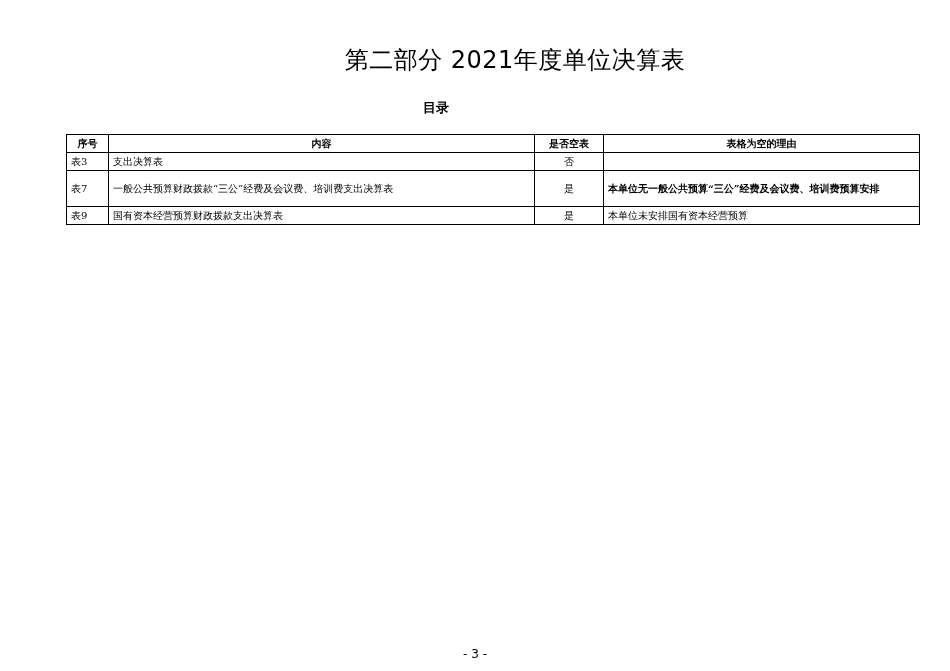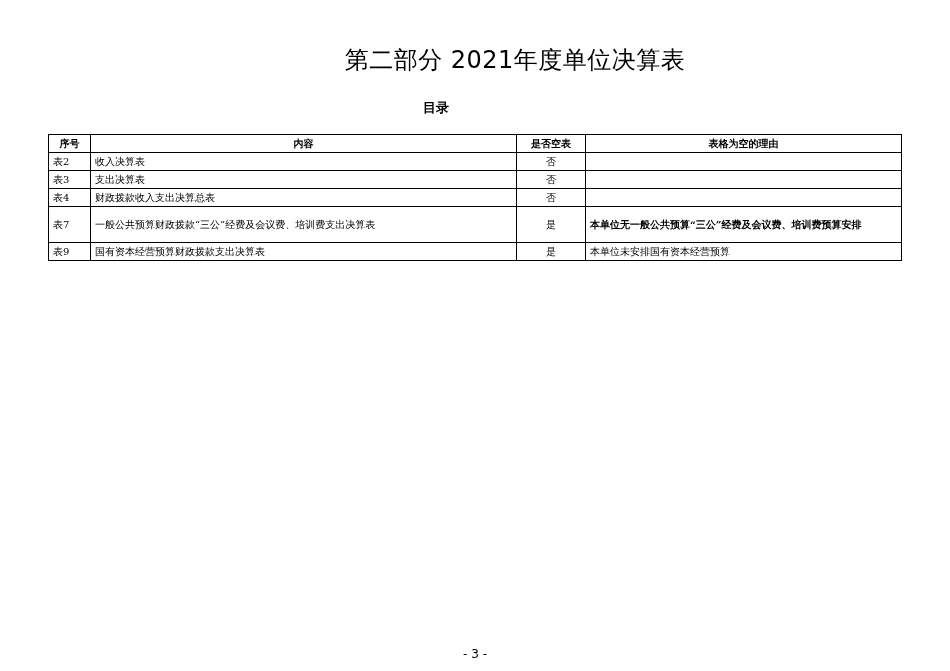--- a/index.html
+++ b/index.html
@@ -1,21 +1,21 @@
 <!DOCTYPE html>
 <html><head>
 <meta charset="utf-8">
 <style>
   html, body { margin:0; padding:0; background:#fff; }
   body { width:950px; height:671px; position:relative; overflow:hidden; font-family:"DejaVu Sans", sans-serif; color:#000; }
   .title { position:absolute; top:44px; left:0; width:950px; text-align:center; font-size:24px; font-family:"DejaVu Sans", sans-serif; letter-spacing:0.5px;margin-left:40px; }
   .subtitle { position:absolute; top:99px; left:0; width:872px; text-align:center; font-size:13px; font-weight:bold; }
   table { position:absolute; top:134px; left:48px; width:853px; border-collapse:collapse; table-layout:fixed; font-size:10px; font-family:"DejaVu Serif", serif; }
   td, th { border:1px solid #000; padding:0 4px; height:17px; line-height:17px; vertical-align:middle; overflow:hidden; white-space:nowrap; }
-  table { border:1.5px solid #666; }
+  table { border:1.5px solid #666;margin-left:18px; }
   th { font-family:"DejaVu Sans", sans-serif; font-weight:bold; font-size:10px; text-align:center; }
   td.c { text-align:center; }
   tr.tall td { height:35px; }
   td.wrap { white-space:normal; line-height:17px; padding-left:4px;font-weight:bold; }
   .footer { position:absolute; top:647px; left:0; width:950px; text-align:center; font-size:12px; }
 </style>
 </head>
 <body>
 
 <div class="title">第二部分 2021年度单位决算表</div>
@@ -31,34 +31,22 @@
   <thead>
     <tr>
       <th>序号</th>
       <th>内容</th>
       <th>是否空表</th>
       <th>表格为空的理由</th>
     </tr>
   </thead>
   <tbody>
     <tr>
-      <td>表2</td>
-      <td>收入决算表</td>
-      <td class="c">否</td>
-      <td></td>
-    </tr>
-    <tr>
       <td>表3</td>
       <td>支出决算表</td>
-      <td class="c">否</td>
-      <td></td>
-    </tr>
-    <tr>
-      <td>表4</td>
-      <td>财政拨款收入支出决算总表</td>
       <td class="c">否</td>
       <td></td>
     </tr>
     <tr class="tall">
       <td>表7</td>
       <td>一般公共预算财政拨款“三公”经费及会议费、培训费支出决算表</td>
       <td class="c">是</td>
       <td class="wrap"> 本单位无一般公共预算“三公”经费及会议费、培训费预算安排</td>
     </tr>
     <tr>

